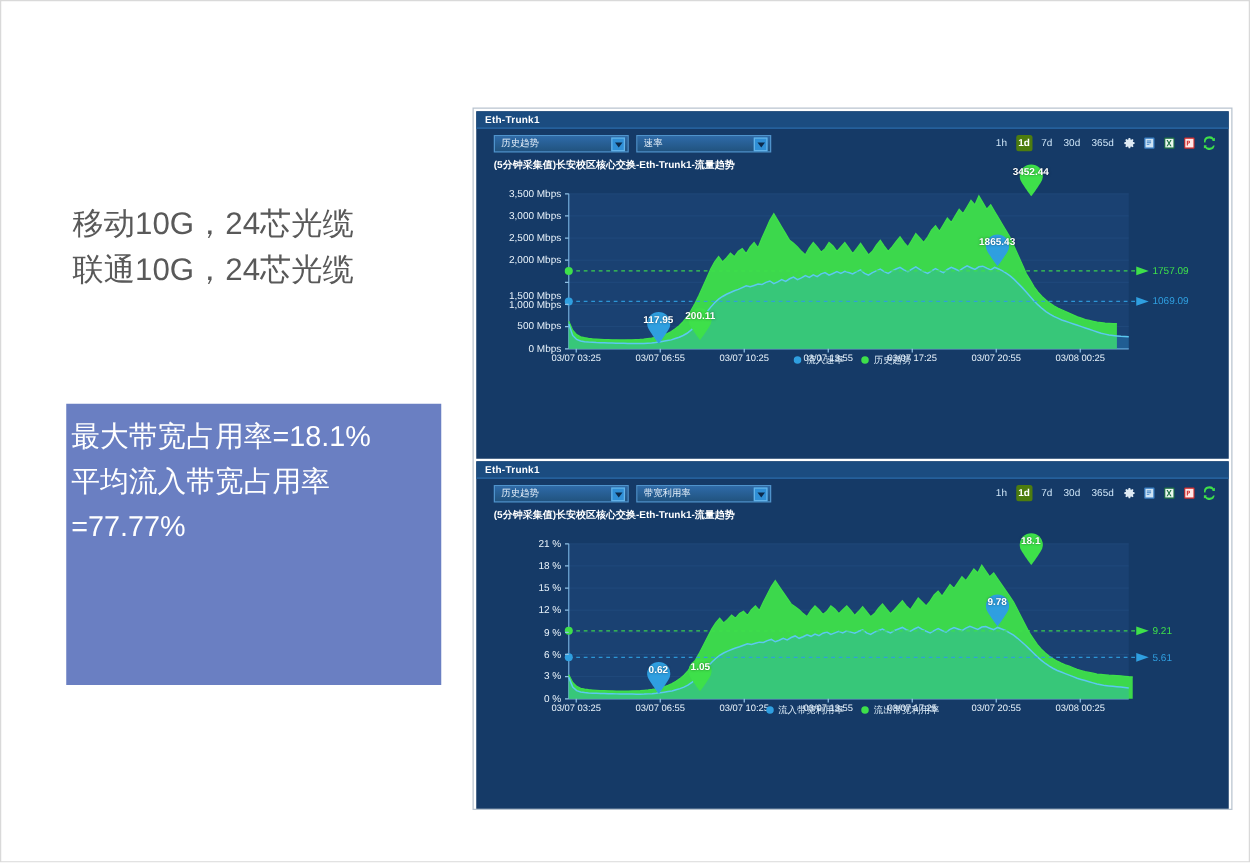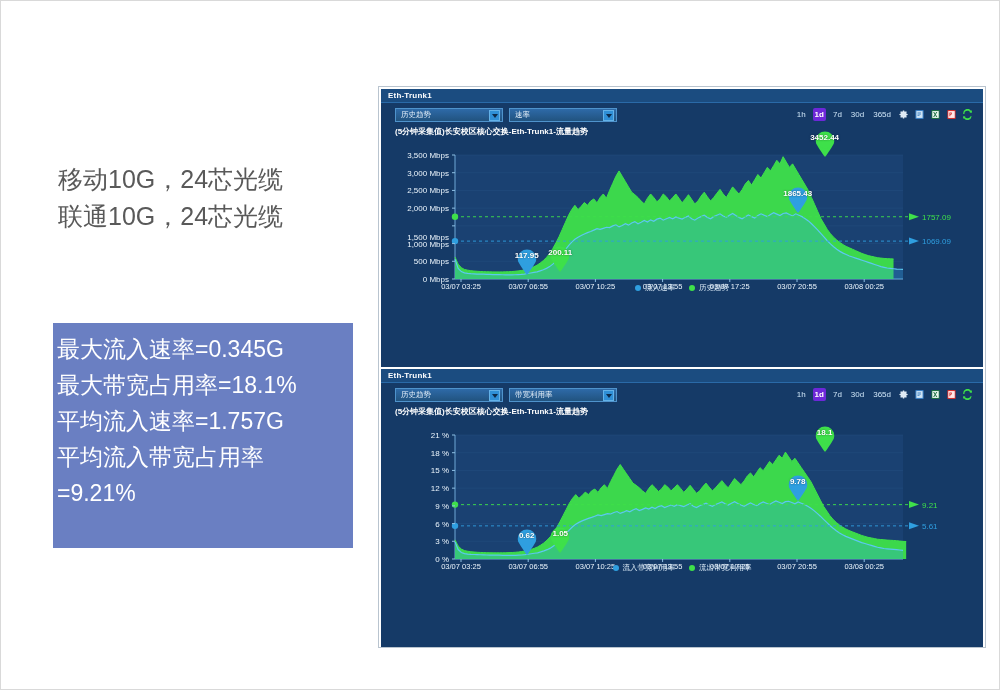--- a/index.html
+++ b/index.html
@@ -130,21 +130,21 @@
   .select-2 { left: 120px; width: 108px; }
 
   .toolbar {
     position: absolute; right: 2px; top: 0;
     display: flex; align-items: center; gap: 5px;
   }
   .tbtn {
     font-size: 8px; color: #cfe6f8; cursor: pointer;
     padding: 1px 2px; border-radius: 2px; line-height: 11px;
   }
-  .tbtn.active { background: #6d28d9; color: #ffffff; font-weight: bold; }
+  .tbtn.active { background: #4d7c0f; color: #ffffff; font-weight: bold; }
   .ticon { width: 11px; height: 11px; display: inline-block; line-height: 11px; }
   .ticon svg { display: block; }
 
   .chart-title {
     margin-top: 3px; padding-left: 6px;
     color: #ffffff; font-size: 8px; font-weight: bold;
     white-space: nowrap;
   }
 
   .plot-area {
@@ -201,25 +201,23 @@
 
 <div id="slide">
 
 
   <div class="sub-lines">
     <div>移动10G，24芯光缆</div>
     <div>联通10G，24芯光缆</div>
   </div>
 
   <div class="stat-box">
-    <div class="stat-line">最大流入速率=0.345G</div>
     <div class="stat-line">最大带宽占用率=18.1%</div>
-    <div class="stat-line">平均流入速率=1.757G</div>
     <div class="stat-line">平均流入带宽占用率</div>
-    <div class="stat-line">=9.21%</div>
+    <div class="stat-line">=77.77%</div>
   </div>
 
   <div class="panel-wrap">
 
     <div class="panel top">
       <div class="panel-title-bar">
         <span class="pt">Eth-Trunk1</span>
       </div>
       <div class="panel-body">
         <div class="ctrl-row">

